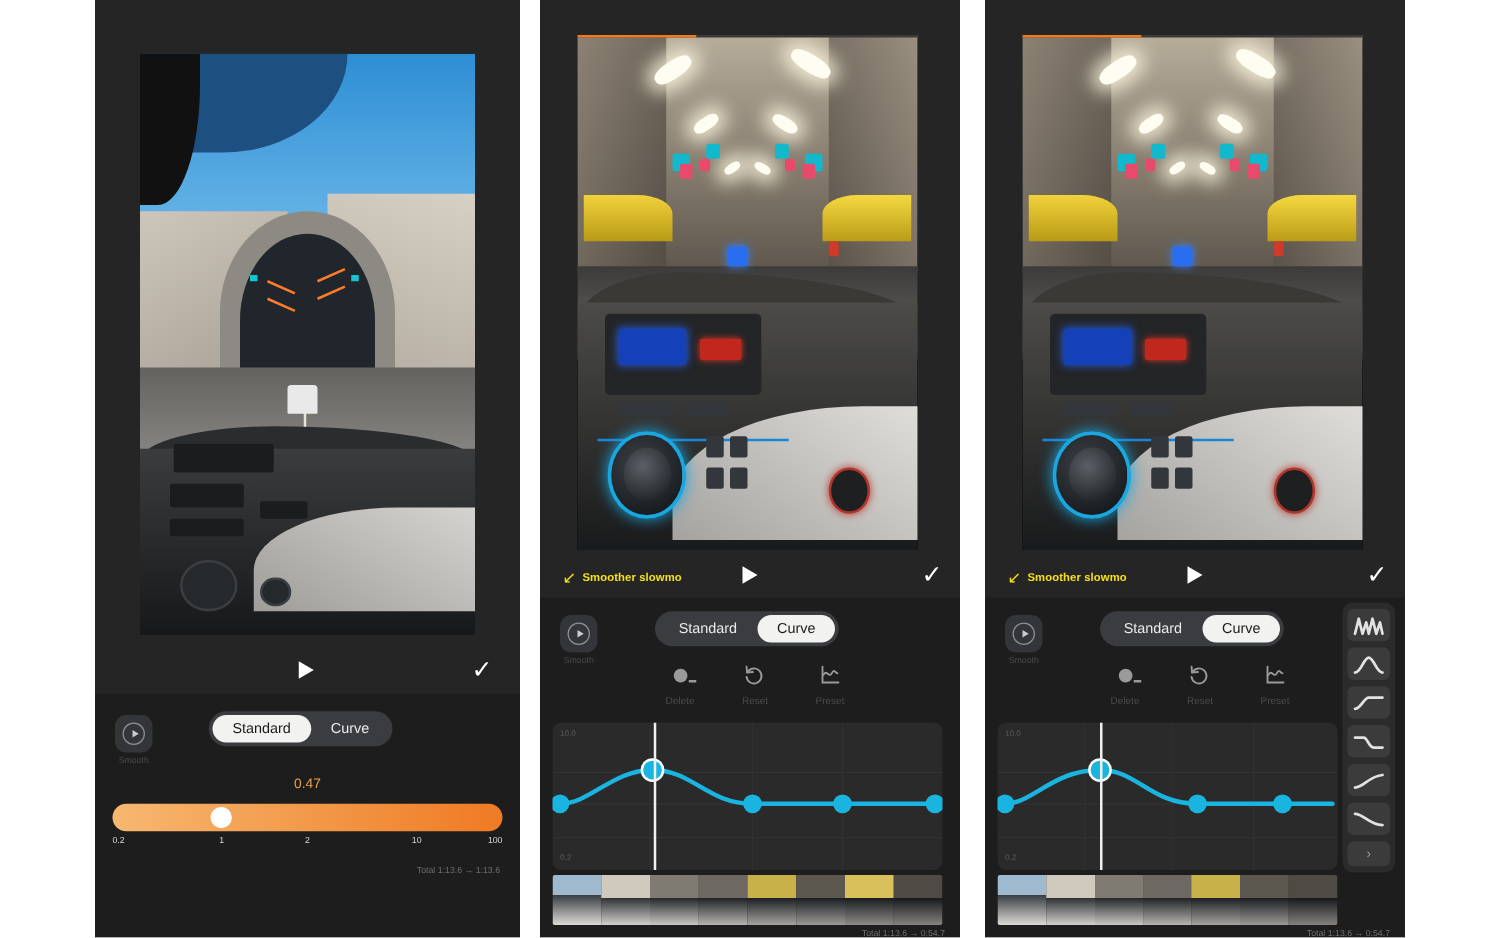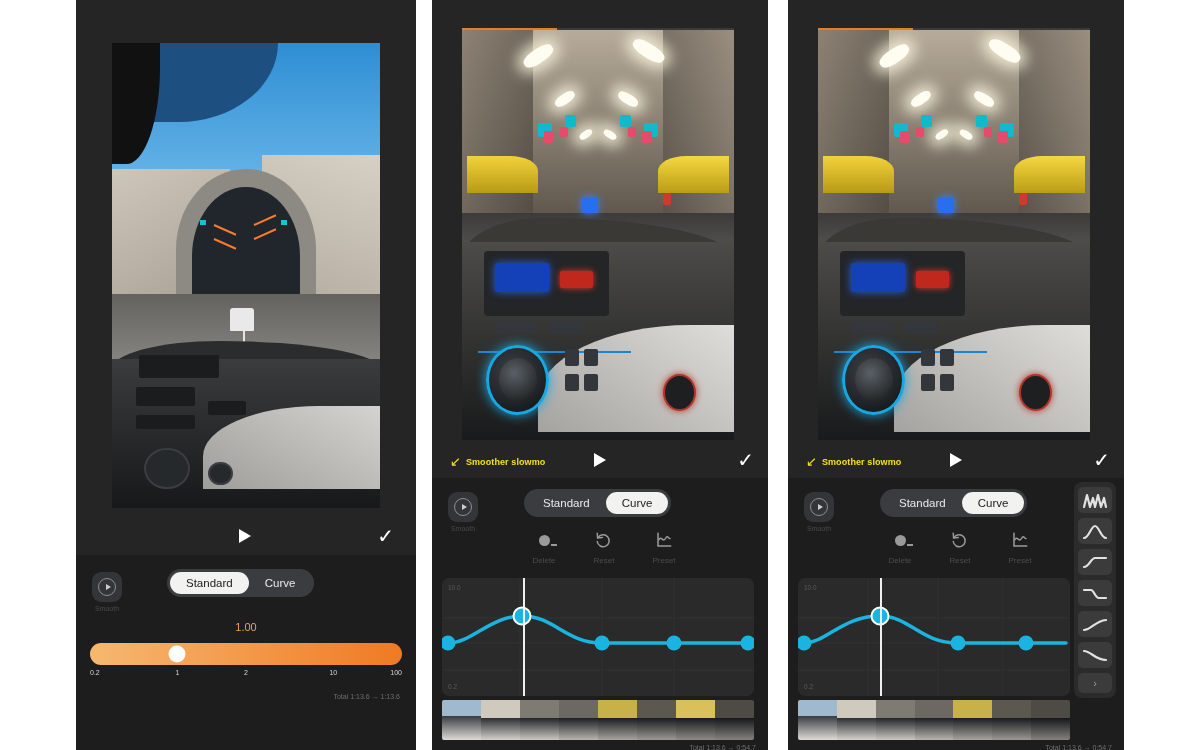--- a/index.html
+++ b/index.html
@@ -204,21 +204,21 @@
       <div class="smooth-btn" style="left:16px;top:17px;">
         <span class="smooth-glyph"></span>
       </div>
       <div class="smooth-label" style="left:9px;top:50px;">Smooth</div>
 
       <div class="segctrl" style="left:91px;top:14px;">
         <div class="seg active">Standard</div>
         <div class="seg">Curve</div>
       </div>
 
-      <div style="position:absolute;left:0;top:66px;width:100%;text-align:center;font-size:11px;color:#f0a24a;">1.00</div>
+      <div style="position:absolute;left:0;top:66px;width:100%;text-align:center;font-size:11px;color:#f0a24a;">0.47</div>
 
       <div style="position:absolute;left:14px;top:88px;width:312px;height:22px;border-radius:11px;
                   background:linear-gradient(90deg,#f6b870,#ef7a24);">
         <div style="position:absolute;left:28%;top:50%;transform:translate(-50%,-50%);
                     width:17px;height:17px;border-radius:50%;background:#fff;"></div>
       </div>
 
       <div style="position:absolute;left:14px;top:114px;width:312px;height:12px;">
         <span style="position:absolute;left:0;font-size:7px;color:#d8d8d8;">0.2</span>
         <span style="position:absolute;left:28%;font-size:7px;color:#d8d8d8;transform:translateX(-50%);">1</span>

